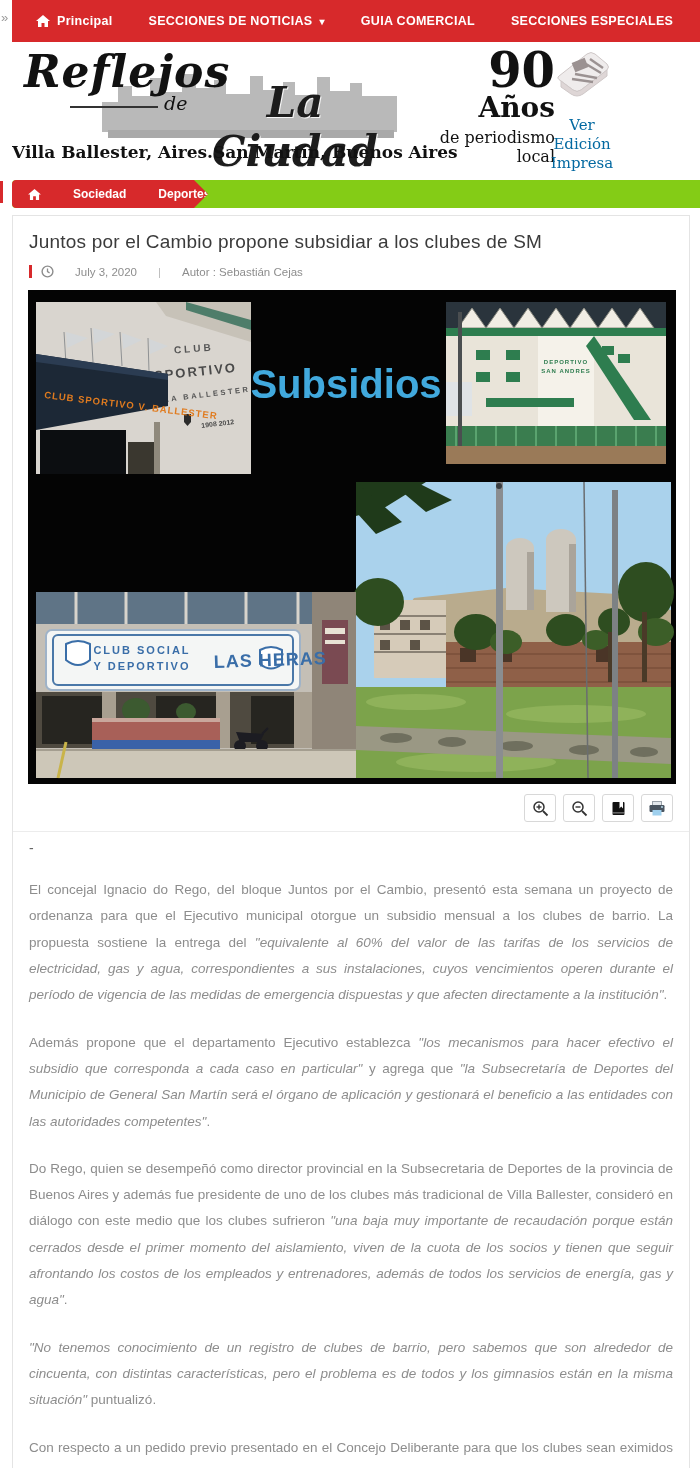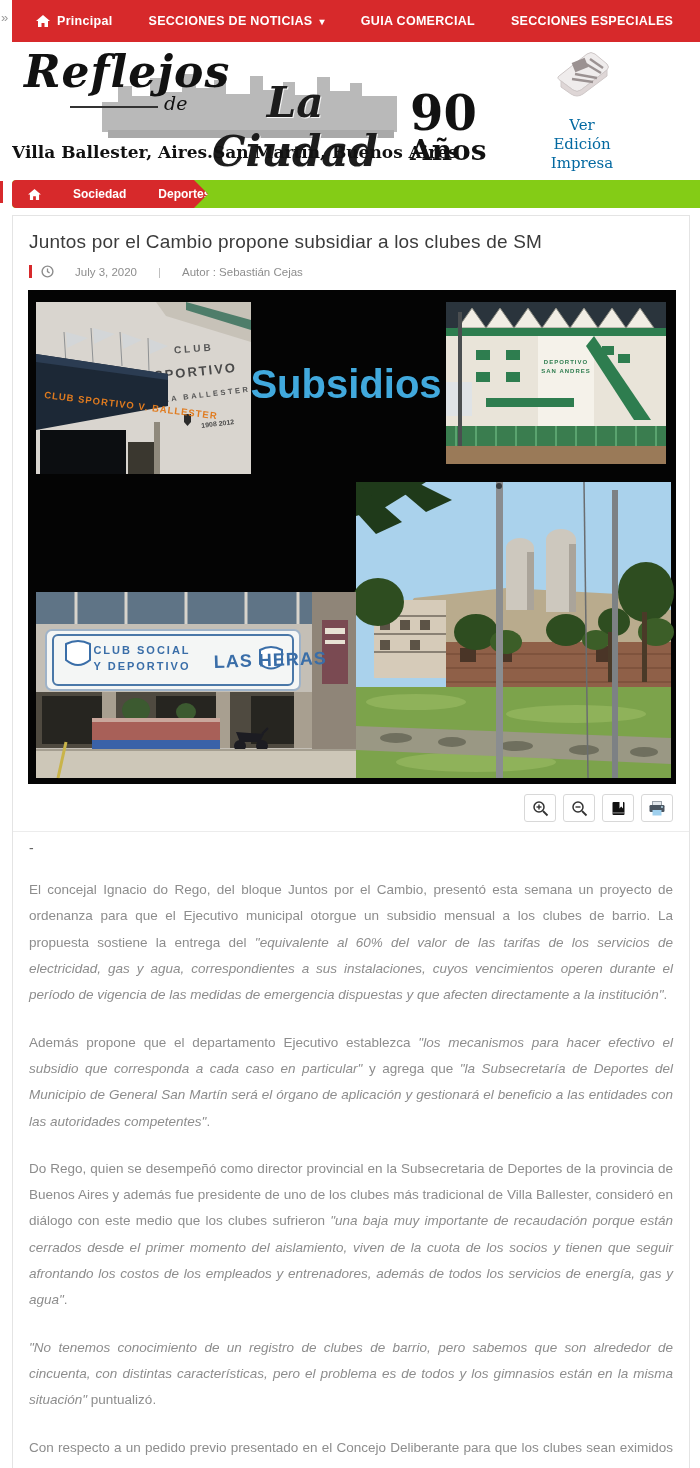--- a/index.html
+++ b/index.html
@@ -19,21 +19,21 @@
   
   .header { margin-left:12px; height:130px; position:relative; overflow:hidden; background:#fff; }
   .logo-wrap { position:absolute; left:0; top:4px; width:390px; height:126px; }
   .logo-skyline { position:absolute; left:90px; top:22px; }
   .logo-top { position:absolute; left:12px; top:0px; font-family:"DejaVu Serif","Liberation Serif",serif; font-weight:900; font-style:italic; font-size:44px; color:#111; letter-spacing:1px; }
   .logo-rule { position:absolute; left:58px; top:60px; width:88px; height:2px; background:#333; }
   .logo-de { position:absolute; left:152px; top:46px; font-family:"DejaVu Serif",serif; font-style:italic; font-size:19px; color:#111; }
   .logo-bottom { position:absolute; left:176px; top:32px; font-family:"DejaVu Serif","Liberation Serif",serif; font-weight:900; font-style:italic; font-size:42px; color:#1c1c1c; text-shadow:1px 1px 0 #f5f5f5;text-align:center; }
   .tagline { position:absolute; left:0px; top:96px; font-family:"DejaVu Serif",serif; font-weight:700; font-size:17px; color:#111; white-space:nowrap; }
 
-  .anniv { position:absolute; left:398px; top:6px; width:145px; text-align:left; font-family:"DejaVu Serif",serif; color:#111;margin-top:43px; }
+  .anniv { position:absolute; left:398px; top:6px; width:145px; text-align:right; font-family:"DejaVu Serif",serif; color:#111; }
   .anniv-number { font-size:48px; font-weight:900; line-height:.95; }
   .anniv-unit { font-size:28px; font-weight:700; line-height:1; }
   .anniv-caption { font-size:16px; margin-top:6px; line-height:1.2; }
 
   .edition { position:absolute; left:520px; top:6px; width:100px; text-align:center; cursor:pointer; }
   .edition-label { margin-top:12px; font-family:"DejaVu Serif",serif; font-size:15px; color:#0369a1; line-height:1.25; width:70px; margin-left:15px; }
 
   
   .crumbbar { margin-left:12px; margin-top:8px; height:28px; background:#84cc16; border-radius:4px 0 0 4px; position:relative; overflow:hidden; }
   .crumb-red { position:absolute; left:0; top:0; height:28px; width:196px; background:#d7292b; display:flex; align-items:center; clip-path:polygon(0 0, 182px 0, 196px 50%, 182px 100%, 0 100%); border-radius:4px 0 0 4px; }

